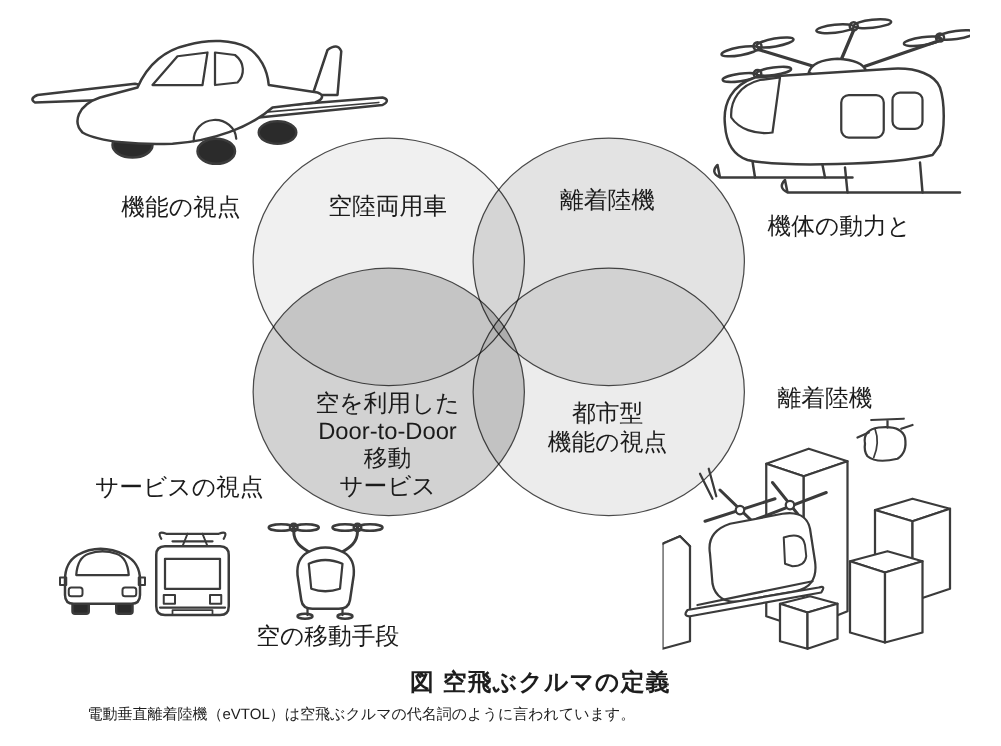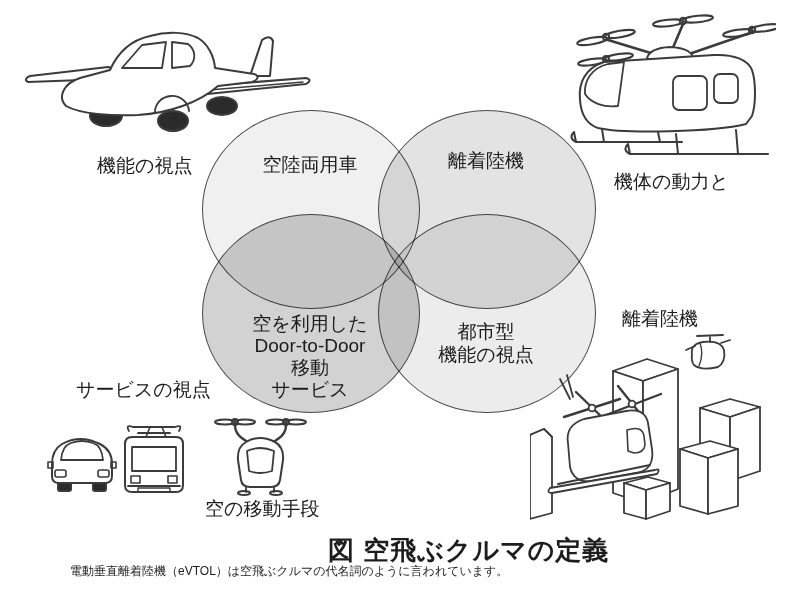--- a/index.html
+++ b/index.html
@@ -9,21 +9,21 @@
   }
   .circle{
     position:absolute;width:216px;height:197px;border-radius:50%;
     border:1.6px solid #4a4a4a;mix-blend-mode:multiply;
   }
   .vlabel{position:absolute;text-align:center;font-size:19px;color:#1b1b1b;z-index:6;}
   .olabel{position:absolute;font-size:19px;color:#1b1b1b;z-index:6;white-space:nowrap;}
   .lh22 div{line-height:22px;}
   .lh23 div{line-height:23px;}
   .lh25 div{line-height:25px;}
-  .cap-title{position:absolute;font-size:26px;font-weight:bold;letter-spacing:1px;white-space:nowrap;z-index:6;}
+  .cap-title{position:absolute;font-size:19px;font-weight:bold;letter-spacing:1px;white-space:nowrap;z-index:6;}
   .cap-note{position:absolute;font-size:12px;white-space:nowrap;z-index:6;}
   svg.illus{position:absolute;z-index:4;}
 </style>
 </head>
 <body>
 
 <div id="canvas">
 
   <div class="circle" style="left: 202px; top: 110px; background-color: rgb(240, 240, 240);"></div>
   <div class="circle" style="left: 378px; top: 110px; background-color: rgb(227, 227, 227);"></div>

